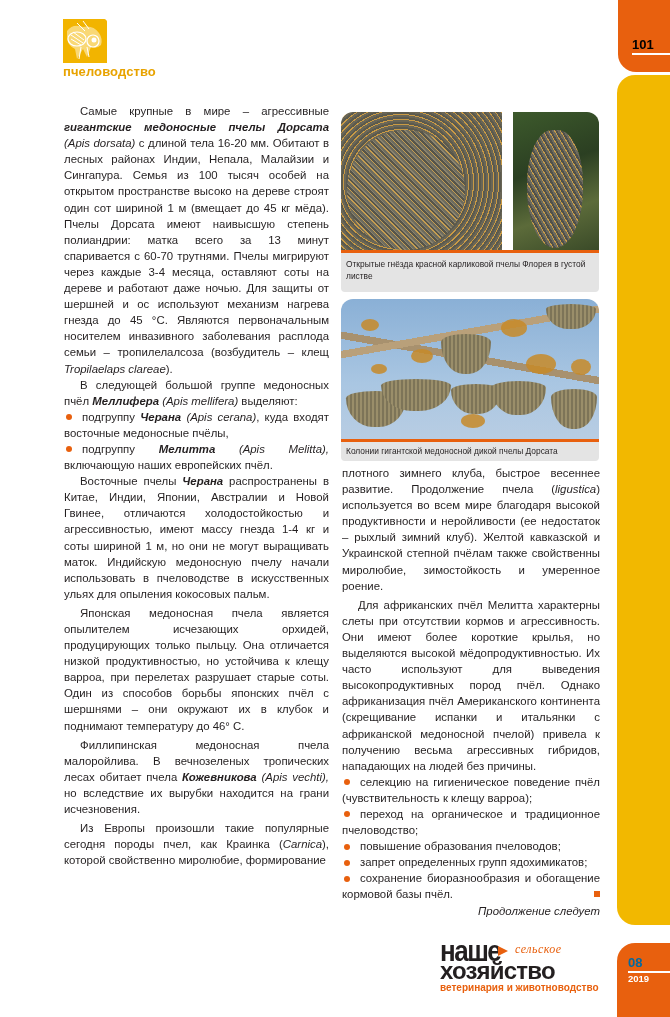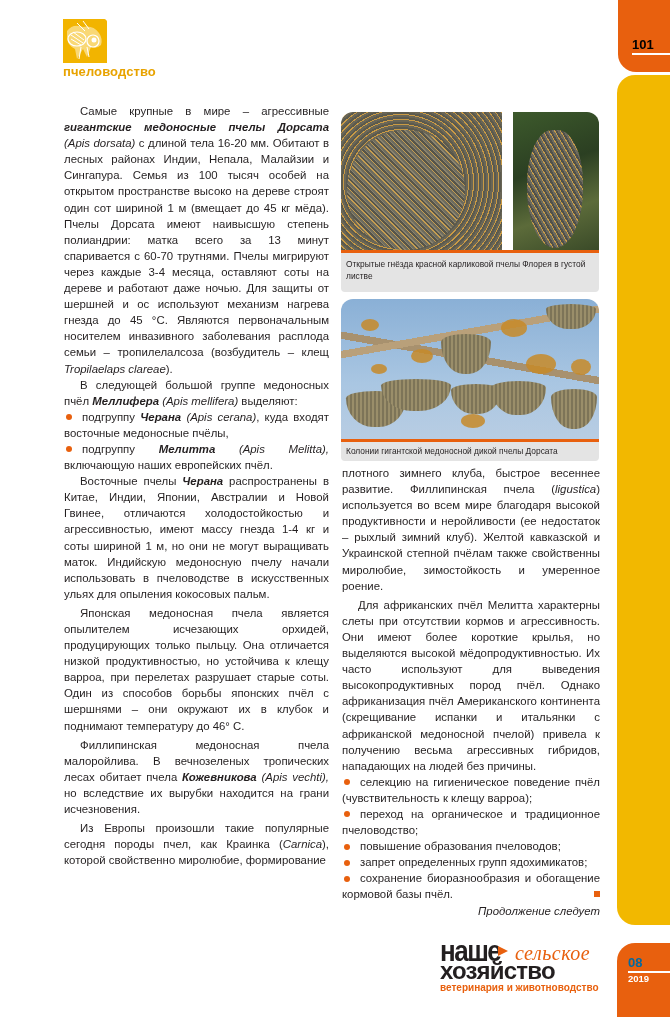--- a/index.html
+++ b/index.html
@@ -65,21 +65,21 @@
   }
   .photo-c .leaf { position: absolute; border-radius: 50%; background: #c78a28; opacity: 0.85; }
   .photo-c .comb { position: absolute; background: repeating-linear-gradient(90deg, #7d7458 0 2px, #9a8e6a 2px 4px); border-radius: 50% 50% 45% 45% / 20% 20% 80% 80%; }
   .fig2 .orange-rule { top: 140px; }
   .fig2 .caption { top: 143px; height: 19px; }
 
   
   .mag-logo { position: absolute; left: 440px; top: 940px; width: 170px; height: 55px; }
   .mag-line1 { position: absolute; left: 0; top: -4px; font-family: "Liberation Sans", sans-serif; font-size: 26px; font-weight: bold; letter-spacing: -1.5px; color: #231f20; transform: scaleY(1.1); }
   .mag-line1-accent { position: absolute; left: 58px; top: 6px; width: 10px; height: 10px; background: #e8600e; clip-path: polygon(0 0, 100% 50%, 0 100%); }
-  .mag-sub { position: absolute; left: 75px; top: 2px; font-family: "Liberation Serif", serif; font-style: italic; font-size: 20px; color: #e8600e; letter-spacing: 0.5px; }
+  .mag-sub { position: absolute; left: 75px; top: 2px; font-family: "Liberation Serif", serif; font-style: italic; font-size: 12px; color: #e8600e; letter-spacing: 0.5px; }
   .mag-line2 { position: absolute; left: 0; top: 17px; font-family: "Liberation Sans", sans-serif; font-size: 24px; font-weight: bold; letter-spacing: -0.8px; color: #231f20; }
   .mag-tag { position: absolute; left: 0; top: 42px; font-size: 10px; font-weight: bold; color: #e8600e; white-space: nowrap; }
 </style>
 </head>
 <body>
 
 <div class="logo">
   <svg viewBox="0 0 44 44">
     <rect width="44" height="44" fill="#f2b400"></rect>
     <path d="M4 12 Q10 4 20 8 Q30 6 36 14 Q40 20 38 26 Q34 30 28 28 L24 38 L20 30 L14 40 L12 30 Q4 26 4 18 Z" fill="#fff5d6" opacity="0.55"></path>
@@ -138,21 +138,21 @@
     <div class="leaf" style="left:185px;top:55px;width:30px;height:20px;"></div>
     <div class="leaf" style="left:230px;top:60px;width:20px;height:16px;"></div>
     <div class="leaf" style="left:120px;top:115px;width:24px;height:14px;"></div>
     <div class="leaf" style="left:30px;top:65px;width:16px;height:10px;"></div>
   </div>
   <div class="orange-rule"></div>
   <div class="caption">Колонии гигантской медоносной дикой пчелы Дорсата</div>
 </div>
 
 <div class="col col-right">
-  <p><span>плотного зимнего клуба, быстрое весеннее развитие. Филлипинская пчела (</span><span class="i">ligustica</span><span>) используется во всем мире благодаря высокой продуктивности и неройливости (ее недостаток – рыхлый зимний клуб). Желтой кавказской и Украинской степной пчёлам также свойственны миролюбие, зимостойкость и умеренное роение.</span></p>
+  <p><span>плотного зимнего клуба, быстрое весеннее развитие. Продолжение пчела (</span><span class="i">ligustica</span><span>) используется во всем мире благодаря высокой продуктивности и неройливости (ее недостаток – рыхлый зимний клуб). Желтой кавказской и Украинской степной пчёлам также свойственны миролюбие, зимостойкость и умеренное роение.</span></p>
   <p class="indent gap">Для африканских пчёл Мелитта характерны слеты при отсутствии кормов и агрессивность. Они имеют более короткие крылья, но выделяются высокой мёдопродуктивностью. Их часто используют для выведения высокопродуктивных пород пчёл. Однако африканизация пчёл Американского континента (скрещивание испанки и итальянки с африканской медоносной пчелой) привела к получению весьма агрессивных гибридов, нападающих на людей без причины.</p>
   <p class="bullet"><span class="dot"></span><span>селекцию на гигиеническое поведение пчёл (чувствительность к клещу варроа);</span></p>
   <p class="bullet"><span class="dot"></span><span>переход на органическое и традиционное пчеловодство;</span></p>
   <p class="bullet"><span class="dot"></span><span>повышение образования пчеловодов;</span></p>
   <p class="bullet"><span class="dot"></span><span>запрет определенных групп ядохимикатов;</span></p>
   <p class="bullet"><span class="dot"></span><span>сохранение биоразнообразия и обогащение кормовой базы пчёл.</span><span class="end-mark"></span></p>
   <p class="continued">Продолжение следует</p>
 </div>
 
 <div class="mag-logo">

